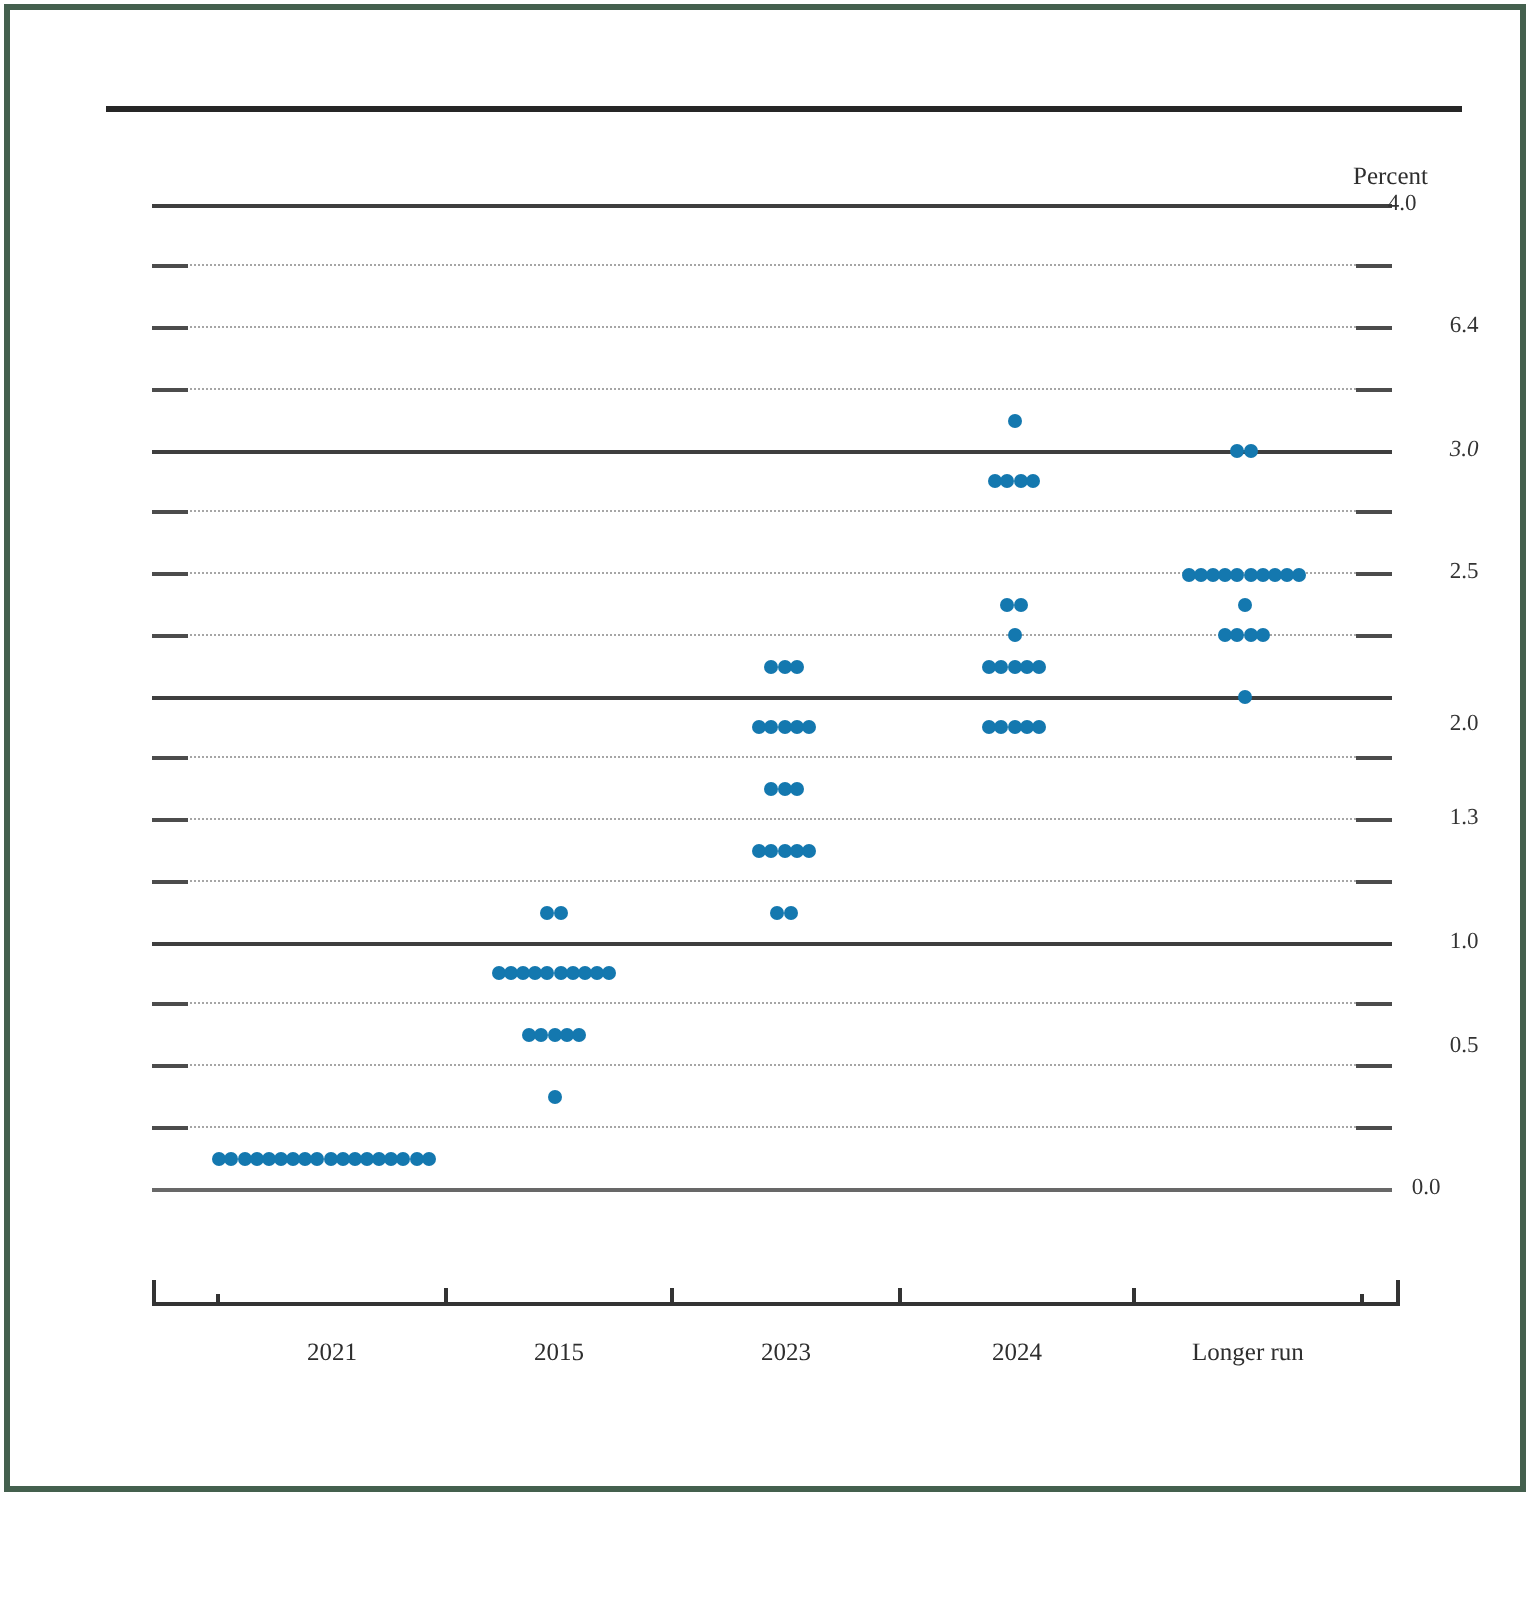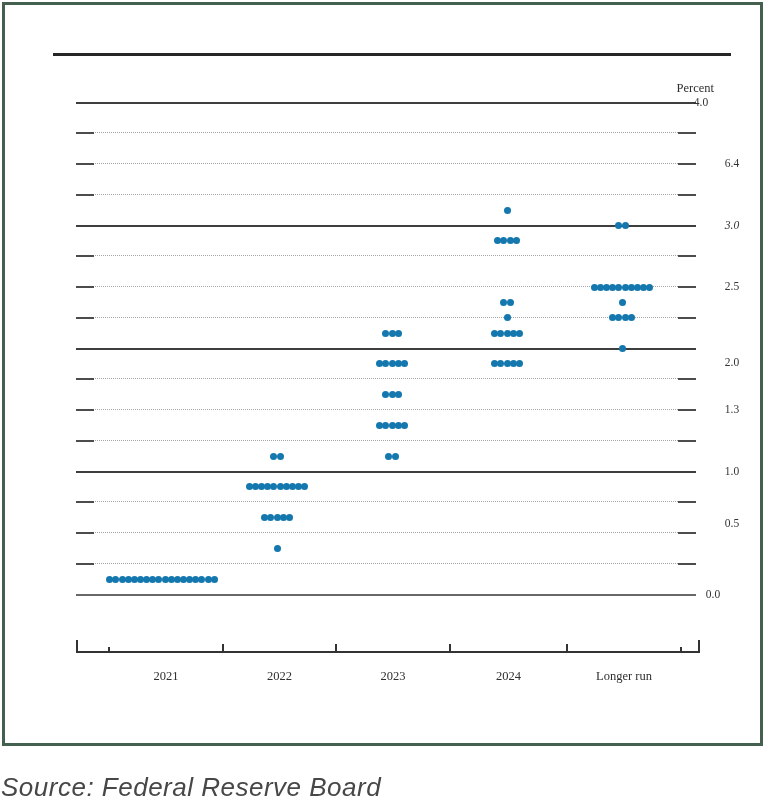--- a/index.html
+++ b/index.html
@@ -181,20 +181,19 @@
       <div class="x-axis-line" style="left: 76px; top: 651px; width: 624px;"></div>
       <div class="x-tick" style="left: 76px; top: 640px; height: 13px;"></div>
       <div class="x-tick" style="left: 698px; top: 640px; height: 13px;"></div>
       <div class="x-tick" style="left: 108px; top: 647px; height: 6px;"></div>
       <div class="x-tick" style="left: 222px; top: 644px; height: 9px;"></div>
       <div class="x-tick" style="left: 335px; top: 644px; height: 9px;"></div>
       <div class="x-tick" style="left: 449px; top: 644px; height: 9px;"></div>
       <div class="x-tick" style="left: 566px; top: 644px; height: 9px;"></div>
       <div class="x-tick" style="left: 680px; top: 647px; height: 6px;"></div>
       <div class="year-label" style="left: 121px; top: 669px;">2021</div>
-      <div class="year-label" style="left: 234.5px; top: 669px;">2022</div>
+      <div class="year-label" style="left: 234.5px; top: 669px;">2015</div>
       <div class="year-label" style="left: 348px; top: 669px;">2023</div>
       <div class="year-label" style="left: 463.5px; top: 669px;">2024</div>
       <div class="year-label" style="left: 579px; top: 669px;">Longer run</div>
     </div>
 
-  <div class="source-note">Source: Federal Reserve Board</div>
 </div>
 
 </body></html>

